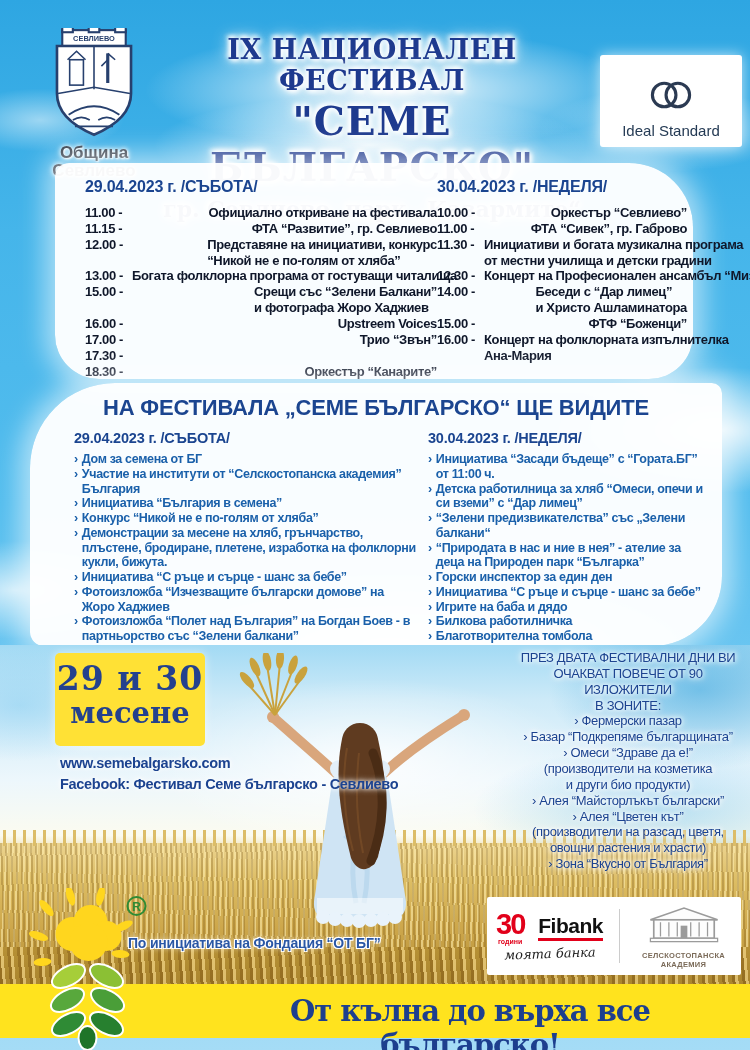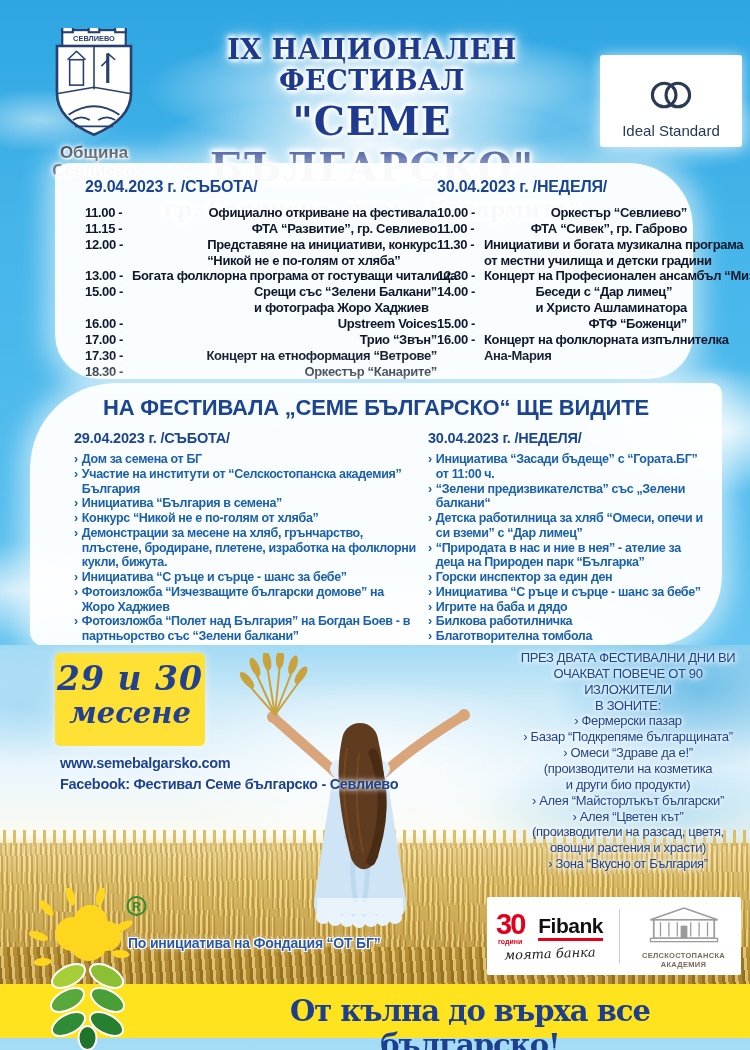--- a/index.html
+++ b/index.html
@@ -69,21 +69,21 @@
     repeating-linear-gradient(88deg,rgba(122,86,20,.30) 0 2px,rgba(0,0,0,0) 2px 5px),
     repeating-linear-gradient(93deg,rgba(255,238,175,.55) 0 2px,rgba(0,0,0,0) 2px 6px),
     linear-gradient(180deg,#ecd490 0%,#dcbc62 28%,#cda74b 60%,#b28c34 100%);}
   .wheat::before{content:"";position:absolute;left:0;top:-13px;width:100%;height:16px;background:
     repeating-linear-gradient(90deg,rgba(0,0,0,0) 0 3px,#dcbd68 3px 6px,rgba(0,0,0,0) 6px 10px);}
   .wheat-front{position:absolute;left:0;top:302px;width:750px;height:38px;z-index:3;background:
     repeating-linear-gradient(85deg,rgba(140,100,26,.65) 0 3px,rgba(235,205,125,.8) 3px 6px,rgba(176,138,48,.7) 6px 10px),
     linear-gradient(180deg,#c59f42,#9d7a2a);}
   .girl{position:absolute;left:235px;top:8px;width:270px;height:330px;z-index:2;}
   .badge{position:absolute;left:55px;top:8px;width:150px;height:93px;background:#ffe135;border-radius:5px;z-index:4;
-    text-align:center;color:#24418e;font-family:"DejaVu Serif",serif;font-weight:bold;font-style:italic;
+    text-align:center;color:#24418e;font-family:"DejaVu Serif",serif;font-weight:bold;
     box-shadow:0 0 10px rgba(255,255,255,.6);}
   .badge-l1{font-size:33px;margin-top:6px;letter-spacing:1px;}
   .badge-l2{font-size:29px;margin-top:-2px;}
   .weblinks{position:absolute;left:60px;top:108px;z-index:4;font-size:14.5px;font-weight:bold;color:#1c4390;
     line-height:1.45;letter-spacing:-.3px;text-shadow:0 0 4px #fff,0 0 7px #fff;}
   .exhib{position:absolute;left:508px;top:5px;width:240px;z-index:4;text-align:center;
     font-size:13px;font-weight:normal;color:#1c4390;line-height:1.22;letter-spacing:-.35px;
     text-shadow:0 0 4px #fff,0 0 7px #fff,0 0 10px #fff;}
   .initiative{position:absolute;left:128px;top:290px;z-index:4;font-size:14px;font-weight:bold;color:#2a57a5;
     letter-spacing:-.2px;
@@ -207,24 +207,20 @@
             <div class="prow">
               <span class="pt">17.00</span>
               <span class="ptx">
                 <span class="l1">Трио “Звън”</span>
 
               </span>
             </div>
 
             <div class="prow">
               <span class="pt">17.30</span>
-              <span class="ptx">
-                <span class="l1">Концерт на етноформация “Ветрове”</span>
-
-              </span>
             </div>
 
             <div class="prow">
               <span class="pt">18.30</span>
               <span class="ptx">
                 <span class="l1">Оркестър “Канарите”</span>
 
               </span>
             </div>
           </div>
@@ -335,25 +331,25 @@
       </div>
       <div class="hcol2">
         <div class="hl-date">30.04.2023 г. /НЕДЕЛЯ/</div>
         <div>
 
             <div class="hl-item">
               <span>Инициатива “Засади бъдеще” с “Гората.БГ” от 11:00 ч.</span>
             </div>
 
             <div class="hl-item">
+              <span>Детска работилница за хляб “Омеси, опечи и си вземи” с “Дар лимец”</span>
+            </div>
+
+            <div class="hl-item">
               <span>“Зелени предизвикателства” със „Зелени балкани“</span>
-            </div>
-
-            <div class="hl-item">
-              <span>Детска работилница за хляб “Омеси, опечи и си вземи” с “Дар лимец”</span>
             </div>
 
             <div class="hl-item">
               <span>“Природата в нас и ние в нея” - ателие за деца на Природен парк “Българка”</span>
             </div>
 
             <div class="hl-item">
               <span>Горски инспектор за един ден</span>
             </div>
 

